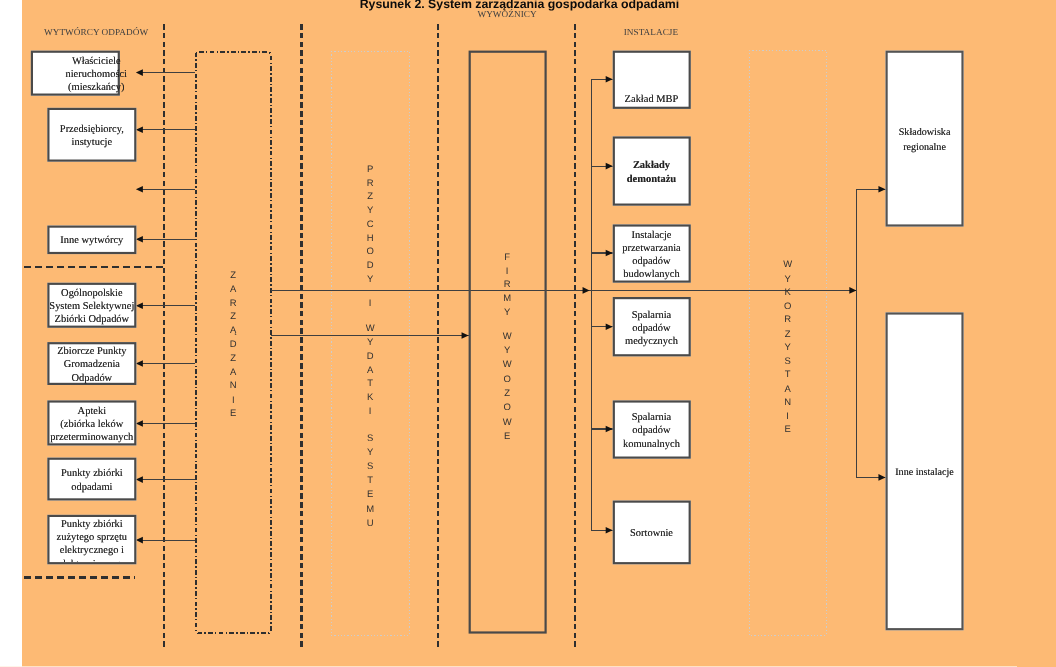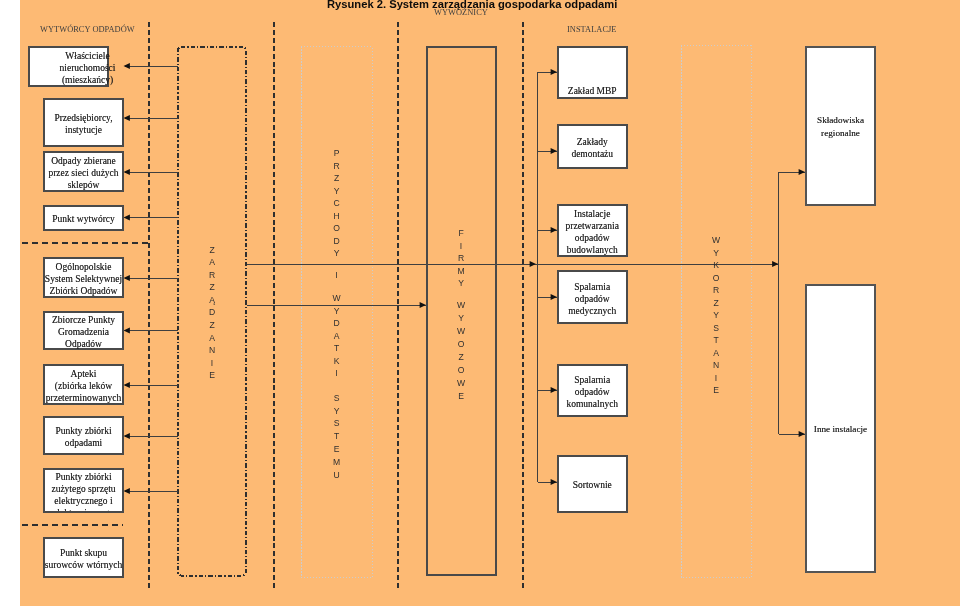--- a/index.html
+++ b/index.html
@@ -111,30 +111,23 @@
         <div>nieruchomości</div>
         <div>(mieszkańcy)</div>
       </div>
     </div>
   <div class="abs nbox" id="pb1" style="left: 23px; top: 98px; width: 81px; height: 49px;">
       <div>
         <div>Przedsiębiorcy,</div>
         <div>instytucje</div>
       </div>
     </div>
-  <div class="abs nbox" id="pb2" style="left: 23px; top: 150.5px; width: 81px; height: 41px;">
-      <div>
-        <div>Odpady zbierane</div>
-        <div>przez sieci dużych</div>
-        <div>sklepów</div>
-      </div>
-    </div>
   <div class="abs nbox" id="pb3" style="left: 23px; top: 204.5px; width: 81px; height: 26.5px;">
       <div>
-        <div>Punkt wytwórcy</div>
+        <div>Inne wytwórcy</div>
       </div>
     </div>
   <div class="abs nbox" id="pb4" style="left: 23px; top: 256.5px; width: 81px; height: 41px;">
       <div>
         <div>Ogólnopolskie</div>
         <div>System Selektywnej</div>
         <div>Zbiórki Odpadów</div>
       </div>
     </div>
   <div class="abs nbox" id="pb5" style="left: 23px; top: 311px; width: 81px; height: 39px;">
@@ -158,33 +151,27 @@
       </div>
     </div>
   <div class="abs nbox clip" id="pb8" style="left: 23px; top: 467.5px; width: 81px; height: 45px;">
       <div>
         <div>Punkty zbiórki</div>
         <div>zużytego sprzętu</div>
         <div>elektrycznego i</div>
         <div>elektronicznego</div>
       </div>
     </div>
-  <div class="abs nbox" id="pb9" style="left: 23px; top: 537px; width: 81px; height: 40.5px;">
-      <div>
-        <div>Punkt skupu</div>
-        <div>surowców wtórnych</div>
-      </div>
-    </div>
 
   <div class="abs nbox" id="ib0" style="left: 537px; top: 46px; width: 70.5px; height: 52.5px; align-items: flex-end;">
       <div>
         <div>Zakład MBP</div>
       </div>
     </div>
-  <div class="abs nbox" id="ib1" style="left: 537px; top: 123.5px; width: 70.5px; height: 45px;">
+  <div class="abs nbox" id="ib1" style="left: 537px; top: 123.5px; width: 70.5px; height: 63px; font-weight: bold;">
       <div>
         <div>Zakłady</div>
         <div>demontażu</div>
       </div>
     </div>
   <div class="abs nbox" id="ib2" style="left: 537px; top: 204px; width: 70.5px; height: 53px;">
       <div>
         <div>Instalacje</div>
         <div>przetwarzania</div>
         <div>odpadów</div>

